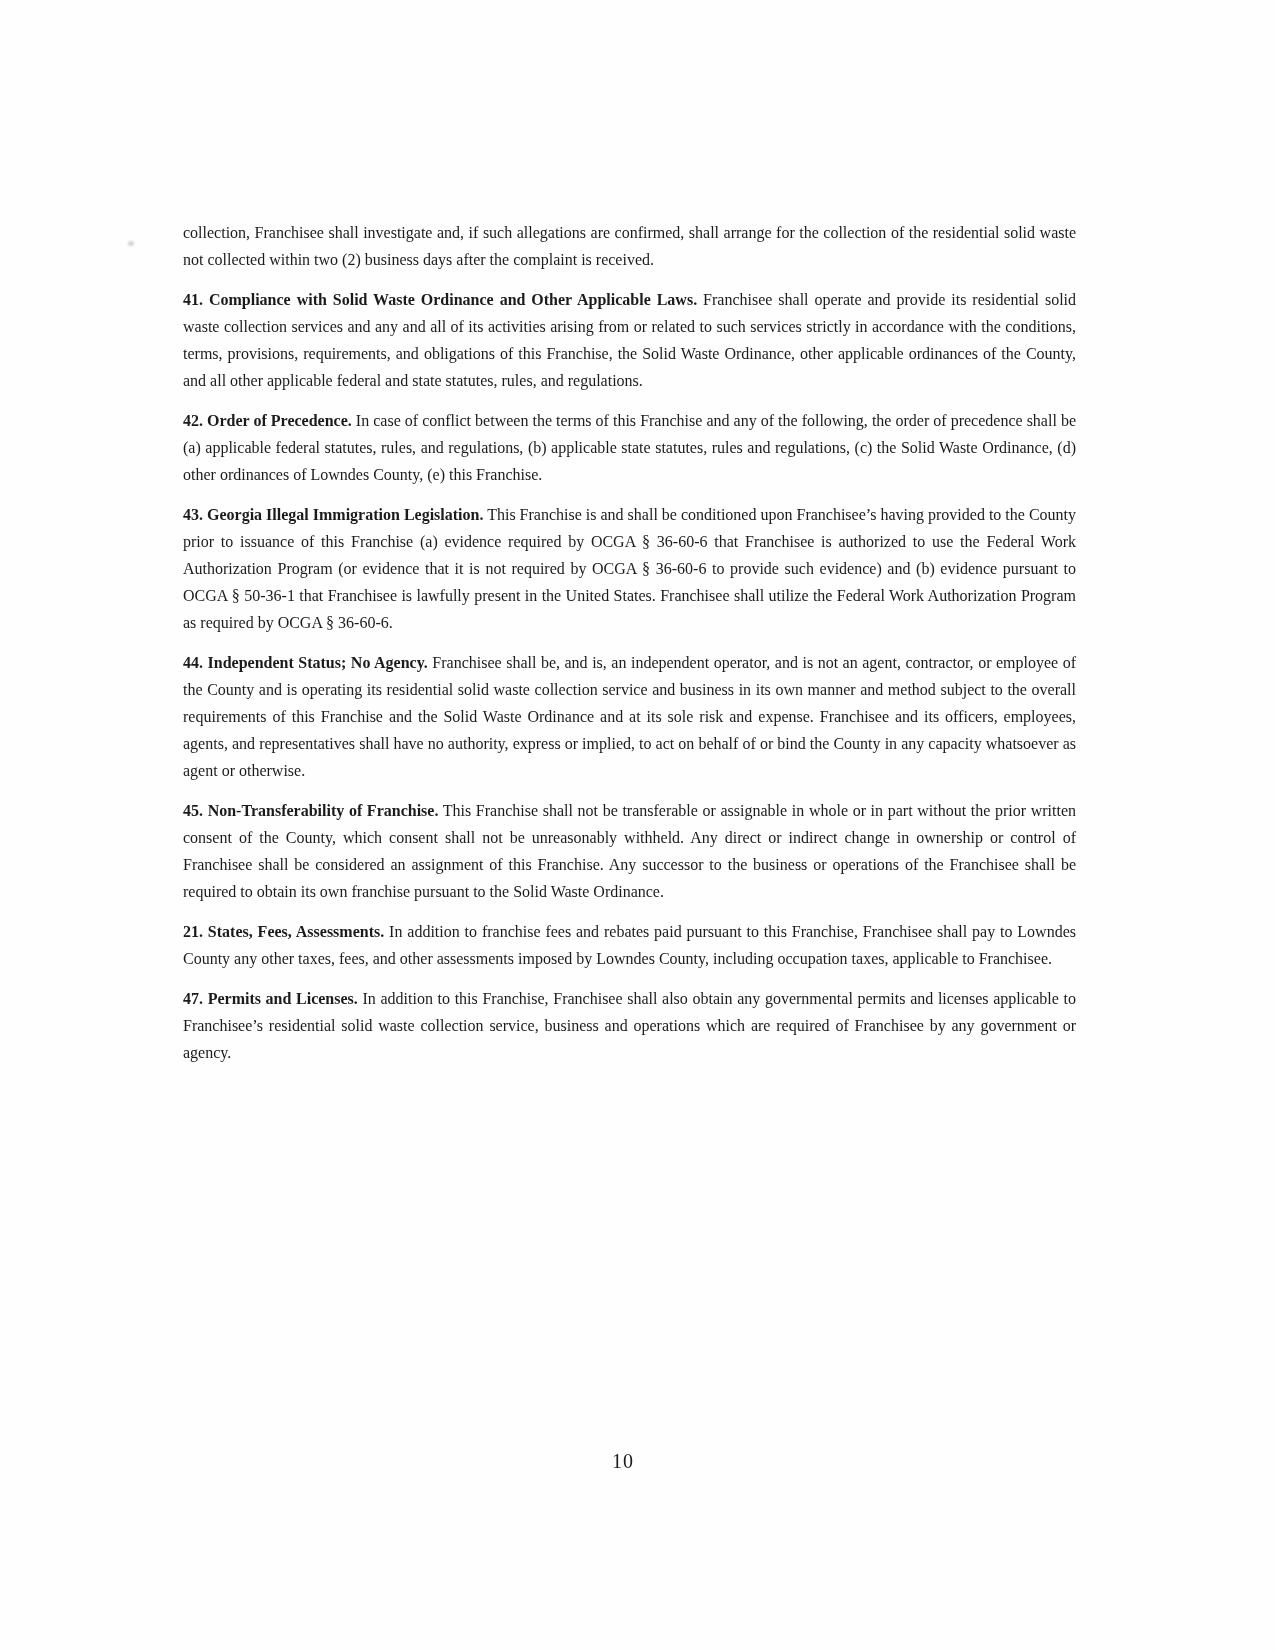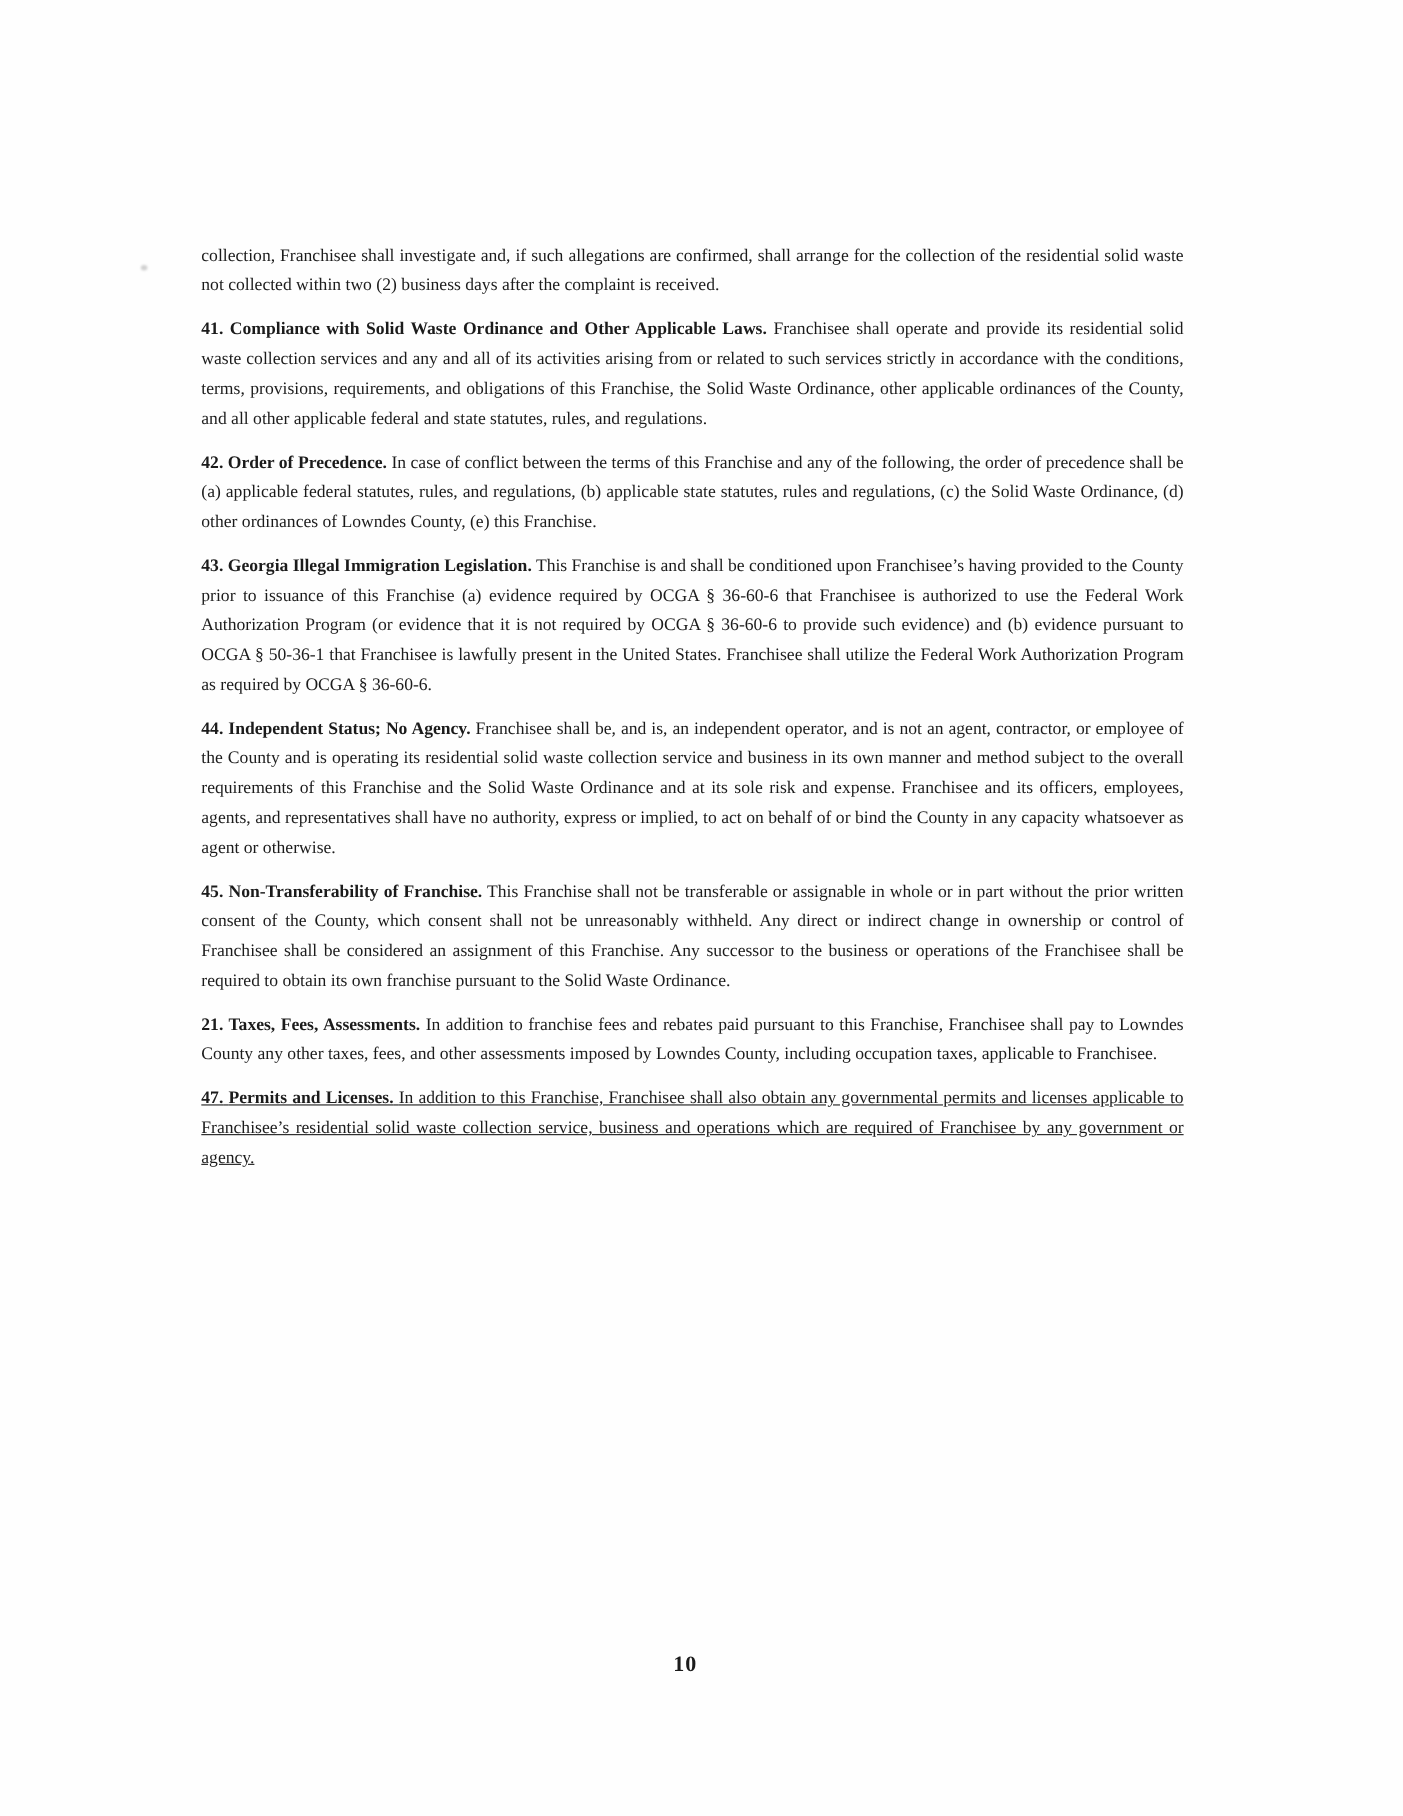--- a/index.html
+++ b/index.html
@@ -25,34 +25,32 @@
     font-size: 16px;
     line-height: 27px;
     text-align: justify;
   }
   .para {
     margin: 0 0 13px 0;
     padding: 0;
   }
   .para:last-child {
     margin-bottom: 2px;
-    text-decoration: underline;
   }
   .heading {
     font-weight: bold;
   }
   .page-number {
     position: absolute;
     left: 183px;
-    top: 1502px;
+    top: 1450px;
     width: 880px;
     text-align: center;
     font-size: 20px;
     letter-spacing: 1px;
-    font-weight: bold;
   }
   .speckle {
     position: absolute;
     left: 128px;
     top: 241px;
     width: 6px;
     height: 5px;
     border-radius: 50%;
     background: #9a9a9a;
     opacity: 0.45;
@@ -73,21 +71,21 @@
     <p class="para"><span class="heading"><span>41.</span> <span>Compliance with Solid Waste Ordinance and Other Applicable Laws.</span></span> <span>Franchisee shall operate and provide its residential solid waste collection services and any and all of its activities arising from or related to such services strictly in accordance with the conditions, terms, provisions, requirements, and obligations of this Franchise, the Solid Waste Ordinance, other applicable ordinances of the County, and all other applicable federal and state statutes, rules, and regulations.</span></p>
 
     <p class="para"><span class="heading"><span>42.</span> <span>Order of Precedence.</span></span> <span>In case of conflict between the terms of this Franchise and any of the following, the order of precedence shall be (a) applicable federal statutes, rules, and regulations, (b) applicable state statutes, rules and regulations, (c) the Solid Waste Ordinance, (d) other ordinances of Lowndes County, (e) this Franchise.</span></p>
 
     <p class="para"><span class="heading"><span>43.</span> <span>Georgia Illegal Immigration Legislation.</span></span> <span>This Franchise is and shall be conditioned upon Franchisee’s having provided to the County prior to issuance of this Franchise (a) evidence required by OCGA § 36-60-6 that Franchisee is authorized to use the Federal Work Authorization Program (or evidence that it is not required by OCGA § 36-60-6 to provide such evidence) and (b) evidence pursuant to OCGA § 50-36-1 that Franchisee is lawfully present in the United States. Franchisee shall utilize the Federal Work Authorization Program as required by OCGA § 36-60-6.</span></p>
 
     <p class="para"><span class="heading"><span>44.</span> <span>Independent Status; No Agency.</span></span> <span>Franchisee shall be, and is, an independent operator, and is not an agent, contractor, or employee of the County and is operating its residential solid waste collection service and business in its own manner and method subject to the overall requirements of this Franchise and the Solid Waste Ordinance and at its sole risk and expense. Franchisee and its officers, employees, agents, and representatives shall have no authority, express or implied, to act on behalf of or bind the County in any capacity whatsoever as agent or otherwise.</span></p>
 
     <p class="para"><span class="heading"><span>45.</span> <span>Non-Transferability of Franchise.</span></span> <span>This Franchise shall not be transferable or assignable in whole or in part without the prior written consent of the County, which consent shall not be unreasonably withheld. Any direct or indirect change in ownership or control of Franchisee shall be considered an assignment of this Franchise. Any successor to the business or operations of the Franchisee shall be required to obtain its own franchise pursuant to the Solid Waste Ordinance.</span></p>
 
-    <p class="para"><span class="heading"><span>21.</span> <span>Taxes, Fees, Assessments.</span></span> <span>In addition to franchise fees and rebates paid pursuant to this Franchise, Franchisee shall pay to Lowndes County any other taxes, fees, and other assessments imposed by Lowndes County, including occupation taxes, applicable to Franchisee.</span></p>
+    <p class="para"><span class="heading"><span>21.</span> <span>States, Fees, Assessments.</span></span> <span>In addition to franchise fees and rebates paid pursuant to this Franchise, Franchisee shall pay to Lowndes County any other taxes, fees, and other assessments imposed by Lowndes County, including occupation taxes, applicable to Franchisee.</span></p>
 
     <p class="para"><span class="heading"><span>47.</span> <span>Permits and Licenses.</span></span> <span>In addition to this Franchise, Franchisee shall also obtain any governmental permits and licenses applicable to Franchisee’s residential solid waste collection service, business and operations which are required of Franchisee by any government or agency.</span></p>
 
   </div>
 
   <div class="page-number">10</div>
 
 </div>
 
 </body></html>

